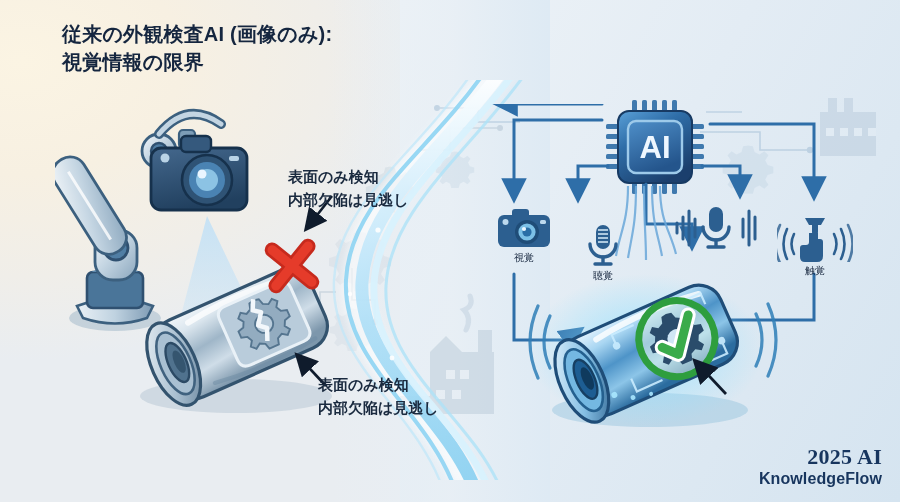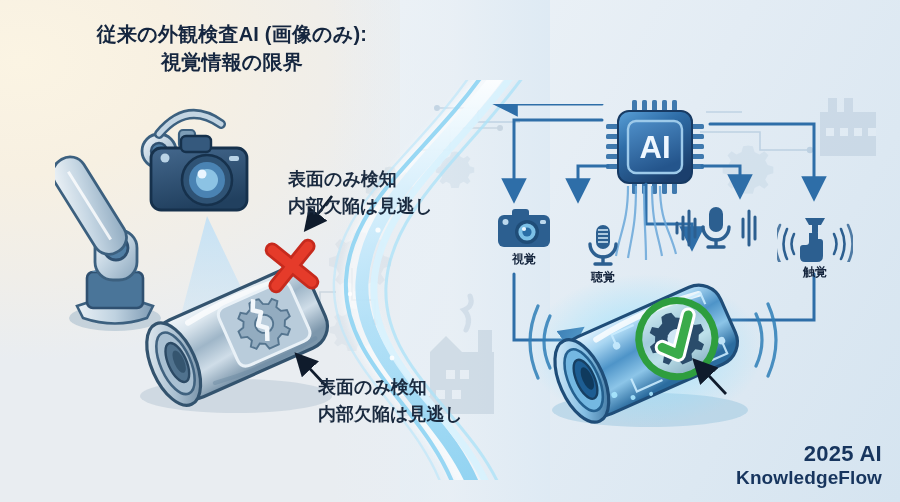--- a/index.html
+++ b/index.html
@@ -37,74 +37,73 @@
     width: 220px; height: 502px;
     background: linear-gradient(90deg, rgba(247,240,226,0) 0%, rgba(232,239,245,0.85) 55%, rgba(222,234,244,1) 100%);
   }
 
   
   .decor { position: absolute; pointer-events: none; }
 
   
   .title {
     position: absolute;
-    text-align: center;
     font-weight: bold;
     font-size: 20px;
     line-height: 1.42;
     color: #15263f;
     letter-spacing: 0.2px;
     white-space: pre-line;
   }
   .title.left  { left: 62px;  top: 20px; width: 340px; }
   .title.right { left: 482px; top: 20px; width: 340px; color: #17283f; }
 
   
   .annot {
     position: absolute;
     font-weight: bold;
-    font-size: 18px;
+    font-size: 15px;
     line-height: 1.5;
     color: #1a2a3f;
     white-space: pre-line;
   }
   .annot.a1 { left: 288px; top: 166px; }
   .annot.a2 { left: 318px; top: 374px; }
   .annot.a3 { left: 716px; top: 378px; }
 
   
   .sensor {
     position: absolute;
     width: 86px;
     text-align: center;
   }
   .sensor .lbl {
     display: block;
     margin-top: 2px;
-    font-size: 12px;
-    font-weight: bold;
+    font-size: 10px;
+    font-weight: normal;
     color: #14243c;
   }
   .s-vision { left: 481px; top: 207px; }
   .s-hearing{ left: 560px; top: 223px; }
   .s-sound  { left: 673px; top: 205px; }
   .s-touch  { left: 772px; top: 216px; }
 
   
   .watermark {
     position: absolute;
     right: 18px;
     bottom: 14px;
     text-align: right;
     color: #17355e;
     font-weight: bold;
     line-height: 1.12;
   }
-  .watermark .w1 { font-size: 22px; letter-spacing: 0.3px; }
-  .watermark .w2 { font-size: 19px; letter-spacing: 0.1px; }
+  .watermark .w1 { font-size: 22px; letter-spacing: 0.3px; font-family: Liberation Serif, serif; }
+  .watermark .w2 { font-size: 16px; letter-spacing: 0.1px; }
 
   
   .art { position: absolute; }
 </style>
 </head>
 <body>
 
 <div id="canvas">
 
   <div class="bg-left"></div>

